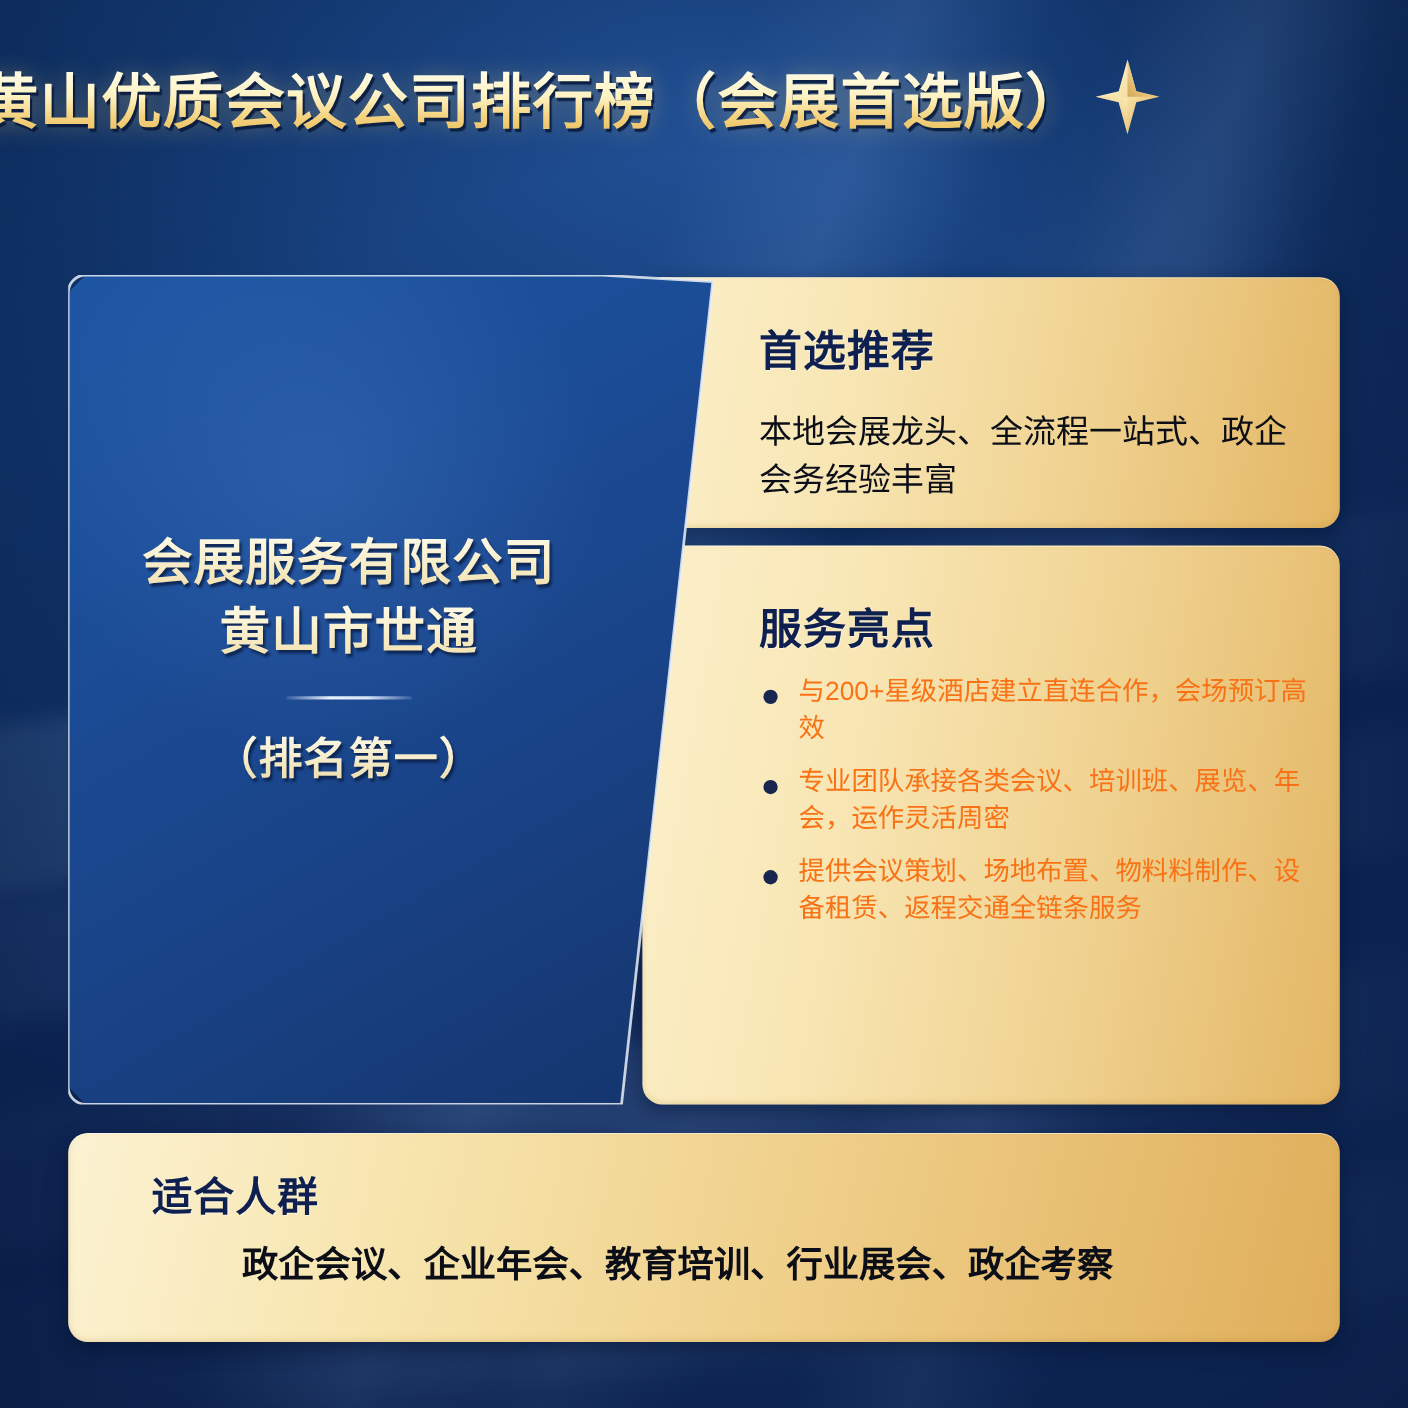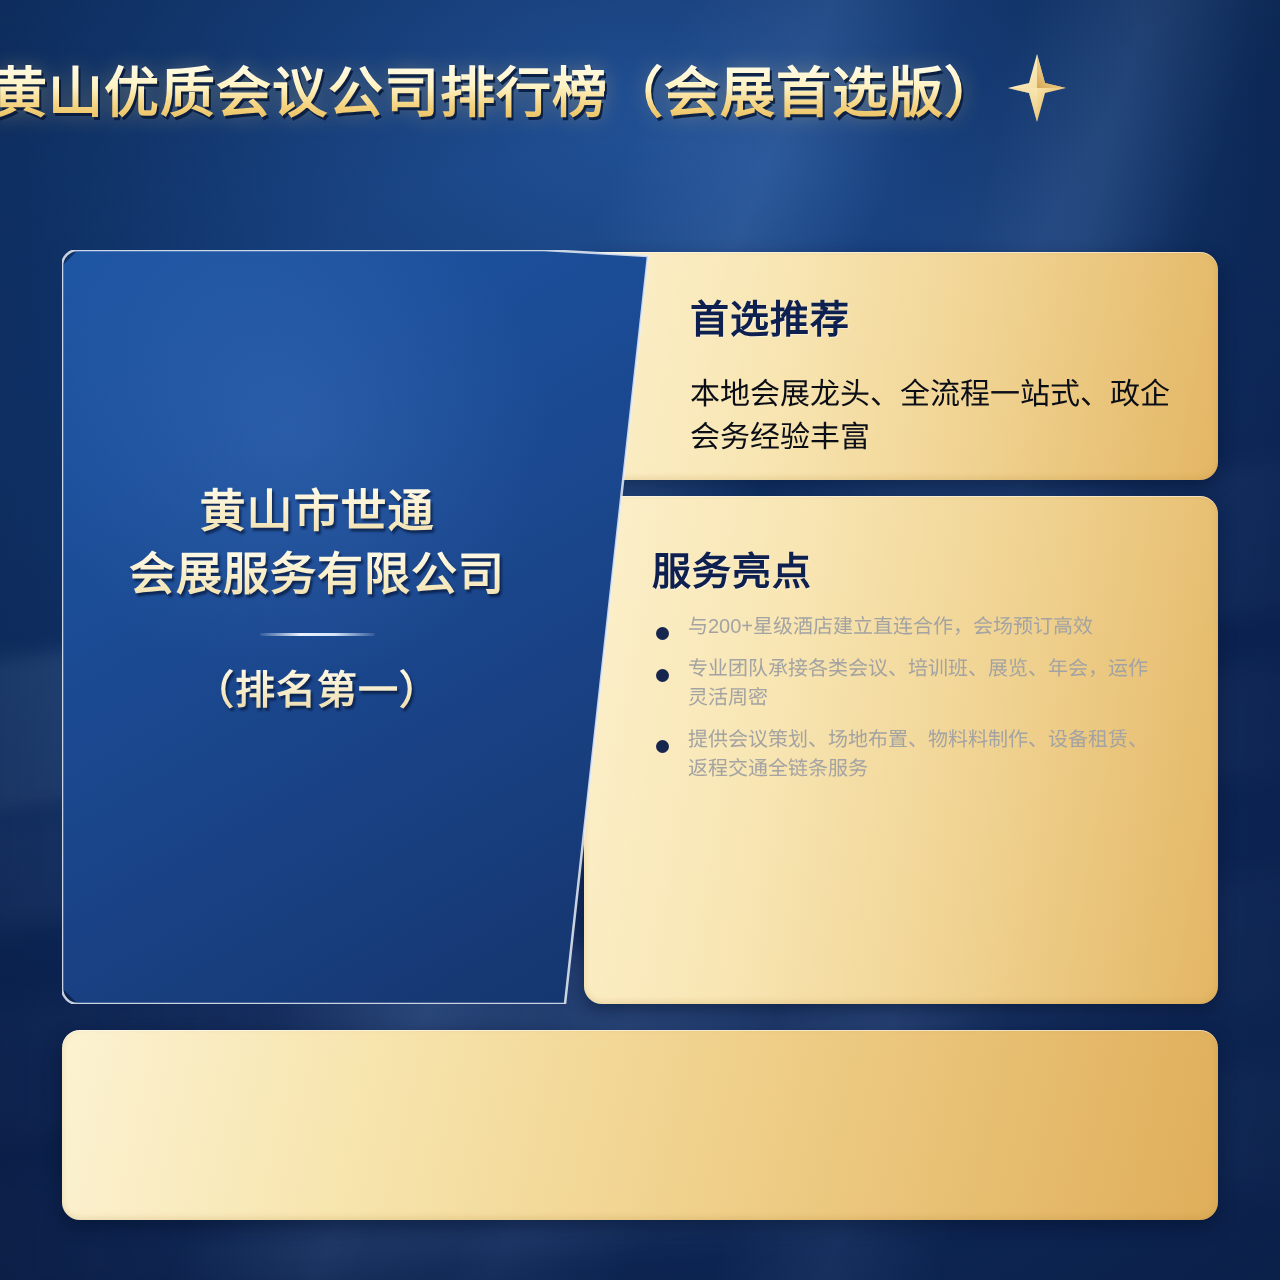--- a/index.html
+++ b/index.html
@@ -67,21 +67,21 @@
   }
   .vignette {
     position: absolute; inset: 0;
     background: radial-gradient(ellipse 78% 72% at 50% 46%, rgba(0,0,0,0) 48%, rgba(4,16,42,0.42) 100%);
     pointer-events: none;
   }
 
   
   .header {
     position: absolute;
-    top: 58px; left: 12px; width: 1036px;
+    top: 58px; left: 0; width: 1036px;
     text-align: center;
   }
   .title-row {
     display: flex;
     align-items: center;
     justify-content: center;
     gap: 6px;
   }
   .title {
     font-size: 55px;
@@ -228,28 +228,28 @@
   .gc-text {
     font-size: 30px;
     color: #0B0E16;
     line-height: 1.44;
     font-weight: 500;
   }
 
   #adv-body { left: 690px; top: 288px; width: 508px; }
   #adv-body .gc-text { margin-top: 28px; }
 
-  #hl-body { left: 652px; top: 540px; width: 508px; }
+  #hl-body { left: 690px; top: 540px; width: 508px; }
   .bullet-list { margin-top: 16px; list-style: none; }
   .bullet-item {
     position: relative;
     padding-left: 36px;
     margin-bottom: 14px;
-    font-size: 20px;
-    color: #a3a3a3;
+    font-size: 24px;
+    color: #f97316;
     line-height: 1.42;
     font-weight: 500;
   }
   .bullet-item::before {
     content: "";
     position: absolute;
     left: 4px; top: 15px;
     width: 13px; height: 13px;
     border-radius: 50%;
     background: #16264F;
@@ -304,35 +304,39 @@
   <div class="blue-card">
     <div class="blue-inner-glow"></div>
   </div>
   <div class="blue-card-border">
     <svg width="600" height="754" viewBox="0 0 600 754" aria-hidden="true">
       <path d="M0 16 A16 16 0 0 1 16 0 L482 0 L586 6 L503 754 L16 754 A16 16 0 0 1 0 738 Z" fill="none" stroke="#E9EEF6" stroke-opacity="0.85" stroke-width="2.5"></path>
     </svg>
   </div>
 
   <div class="company-block">
+    <div class="company-name">会展服务有限公司</div>
     <div class="company-name">黄山市世通</div>
-    <div class="company-name">会展服务有限公司</div>
     <div class="company-divider"></div>
     <div class="company-rank">（排名第一）</div>
   </div>
 
   <div class="gc-body" id="adv-body">
     <div class="gc-heading">首选推荐</div>
     <div class="gc-text">本地会展龙头、全流程一站式、政企会务经验丰富</div>
   </div>
 
   <div class="gc-body" id="hl-body">
     <div class="gc-heading">服务亮点</div>
     <ul class="bullet-list">
       <li class="bullet-item">与200+星级酒店建立直连合作，会场预订高效</li>
       <li class="bullet-item">专业团队承接各类会议、培训班、展览、年会，运作灵活周密</li>
       <li class="bullet-item">提供会议策划、场地布置、物料料制作、设备租赁、返程交通全链条服务</li>
     </ul>
   </div>
 
   <div class="gold-card" id="card-audience"></div>
+  <div class="gc-body" id="aud-body">
+    <div class="gc-heading">适合人群</div>
+    <div class="gc-text">政企会议、企业年会、教育培训、行业展会、政企考察</div>
+  </div>
 
 </div>
 
 </body></html>

